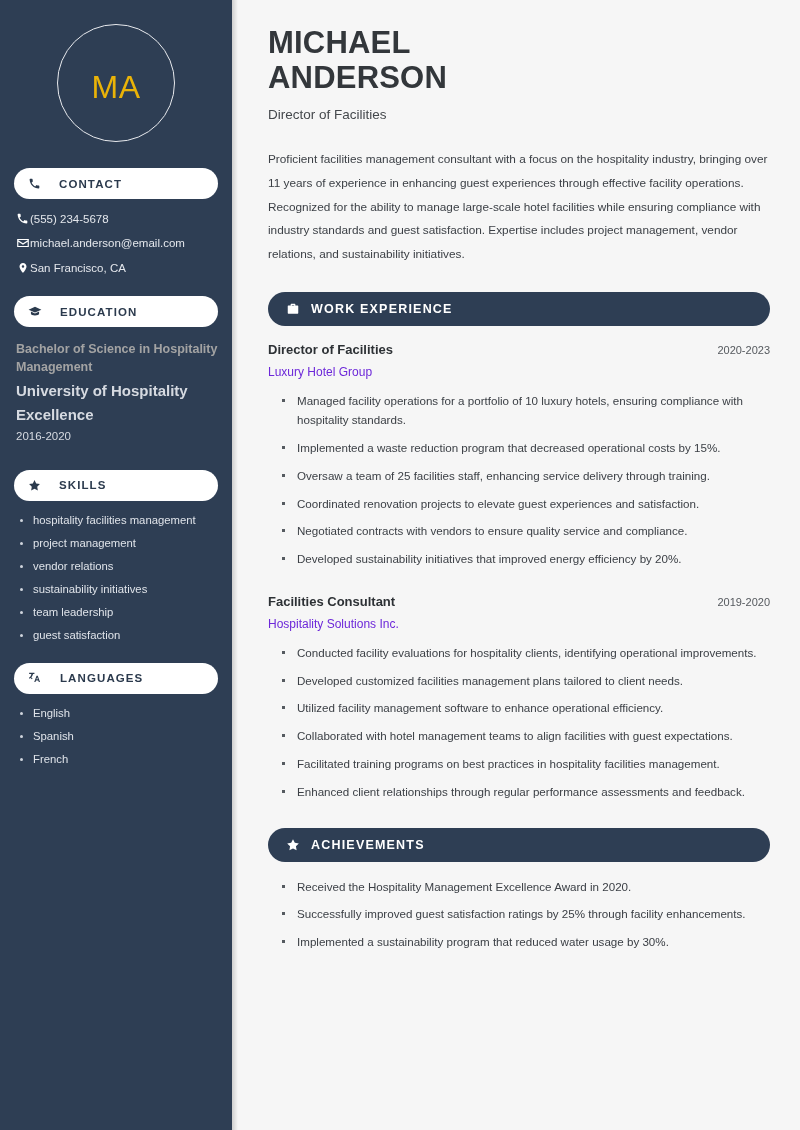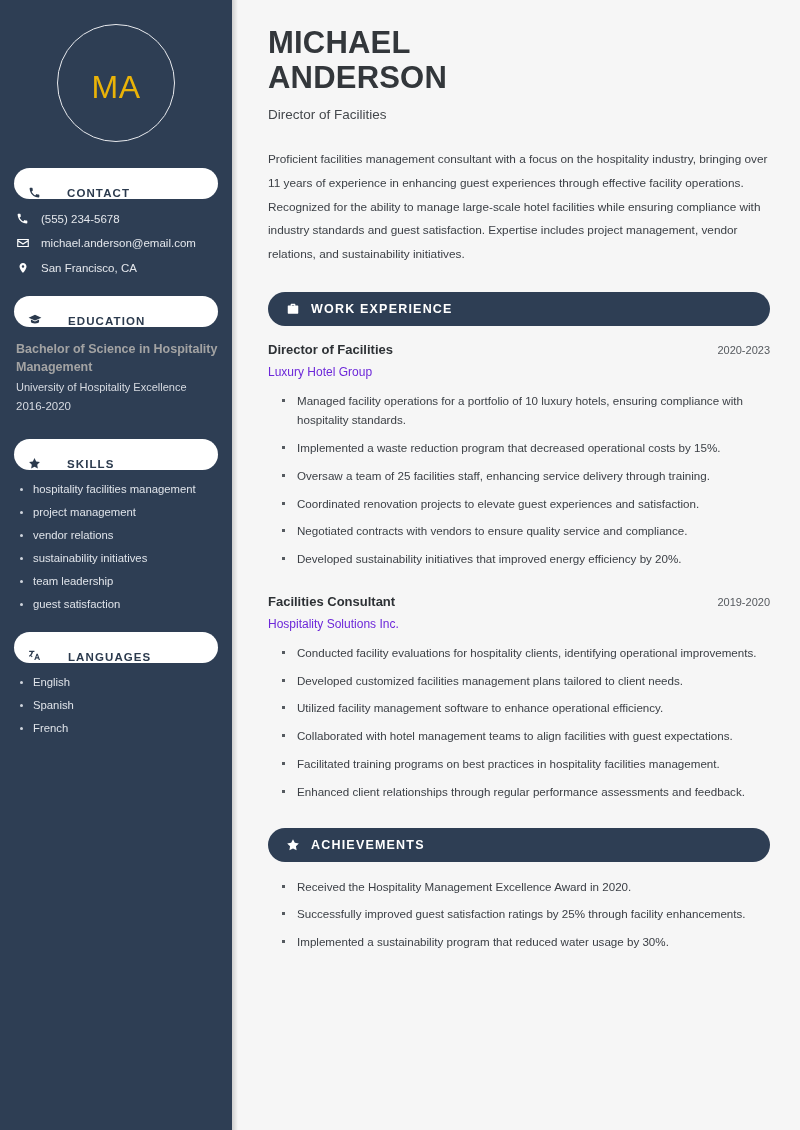--- a/index.html
+++ b/index.html
@@ -39,49 +39,48 @@
     font-size: 32px;
     font-weight: 400;
     letter-spacing: 0.5px;
     margin-top: 8px;
   }
 
   .pill {
     background: #ffffff;
     border-radius: 999px;
     height: 31px;
-    display: flex; align-items: flex-end;
+    display: flex; align-items: center;
     padding: 0 14px;
-    gap: 26px;
+    gap: 18px;
     margin-bottom: 13px;
   }
   .pill .pill-label {
     color: #2b3a4d;
     font-size: 11.5px;
     font-weight: bold;
     letter-spacing: 1.1px;
   }
   .pill .ic { display: flex; align-items: center; color: #2b3a4d; }
 
   .contact-list { margin-bottom: 21px; padding-left: 1px; }
   .contact-item {
     display: flex; align-items: center;
-    gap: 11px;
     margin-bottom: 11px;
     color: #e4e7ec;
     font-size: 11.5px;
   }
   .contact-item .ic { flex: 0 0 15px; display: flex; align-items: center; justify-content: center; color: #ffffff; }
 
   .edu-block { padding-left: 2px; margin-bottom: 24px; }
   .edu-degree {
     color: #a3a3a3; font-size: 12.5px; font-weight: bold;
     line-height: 1.45; margin-bottom: 3px;
   }
-  .edu-school { color: #d6dae1; font-size: 11px; line-height: 1.6; }
+  .edu-school { color: #d6dae1; font-size: 15px; line-height: 1.6; font-weight: bold; }
   .edu-years  { color: #d6dae1; font-size: 11.5px; line-height: 1.6; }
 
   .side-list { list-style: none; padding-left: 6px; margin-bottom: 22px; }
   .side-list li {
     color: #dfe3e9; font-size: 11.3px;
     margin-bottom: 11px;
     position: relative; padding-left: 13px;
   }
   .side-list li::before {
     content: ""; position: absolute; left: 0; top: 5px;

